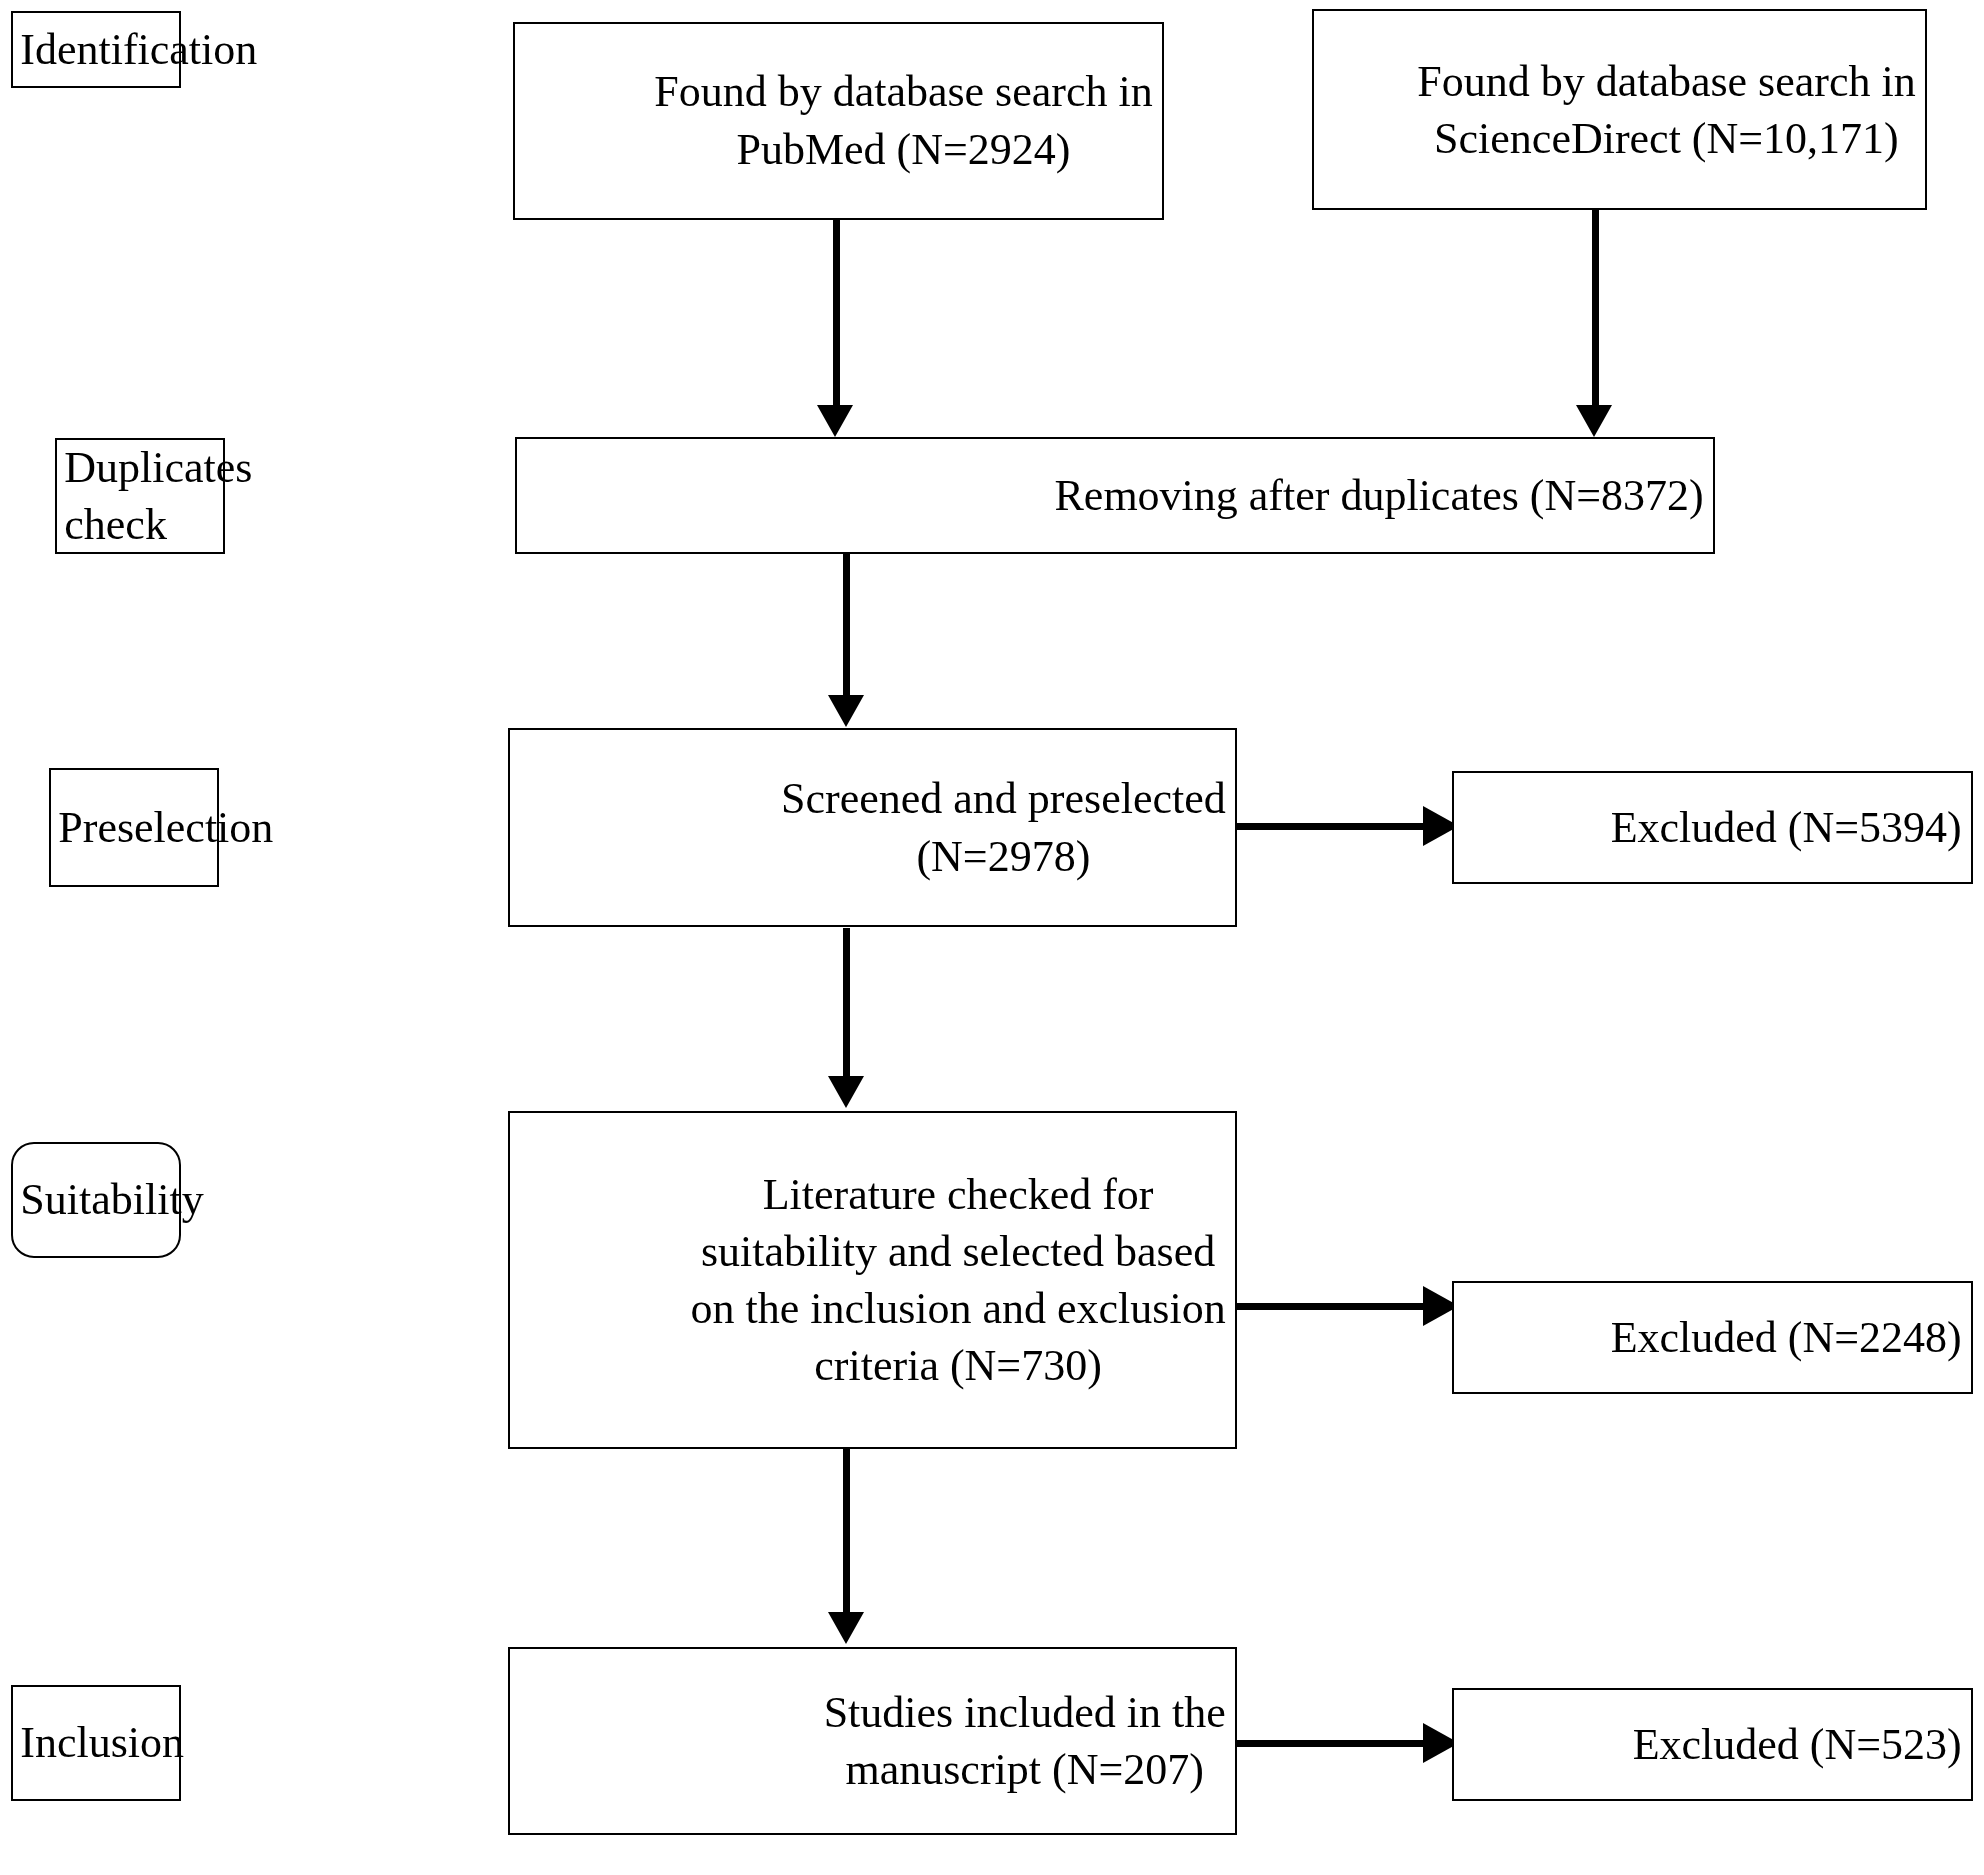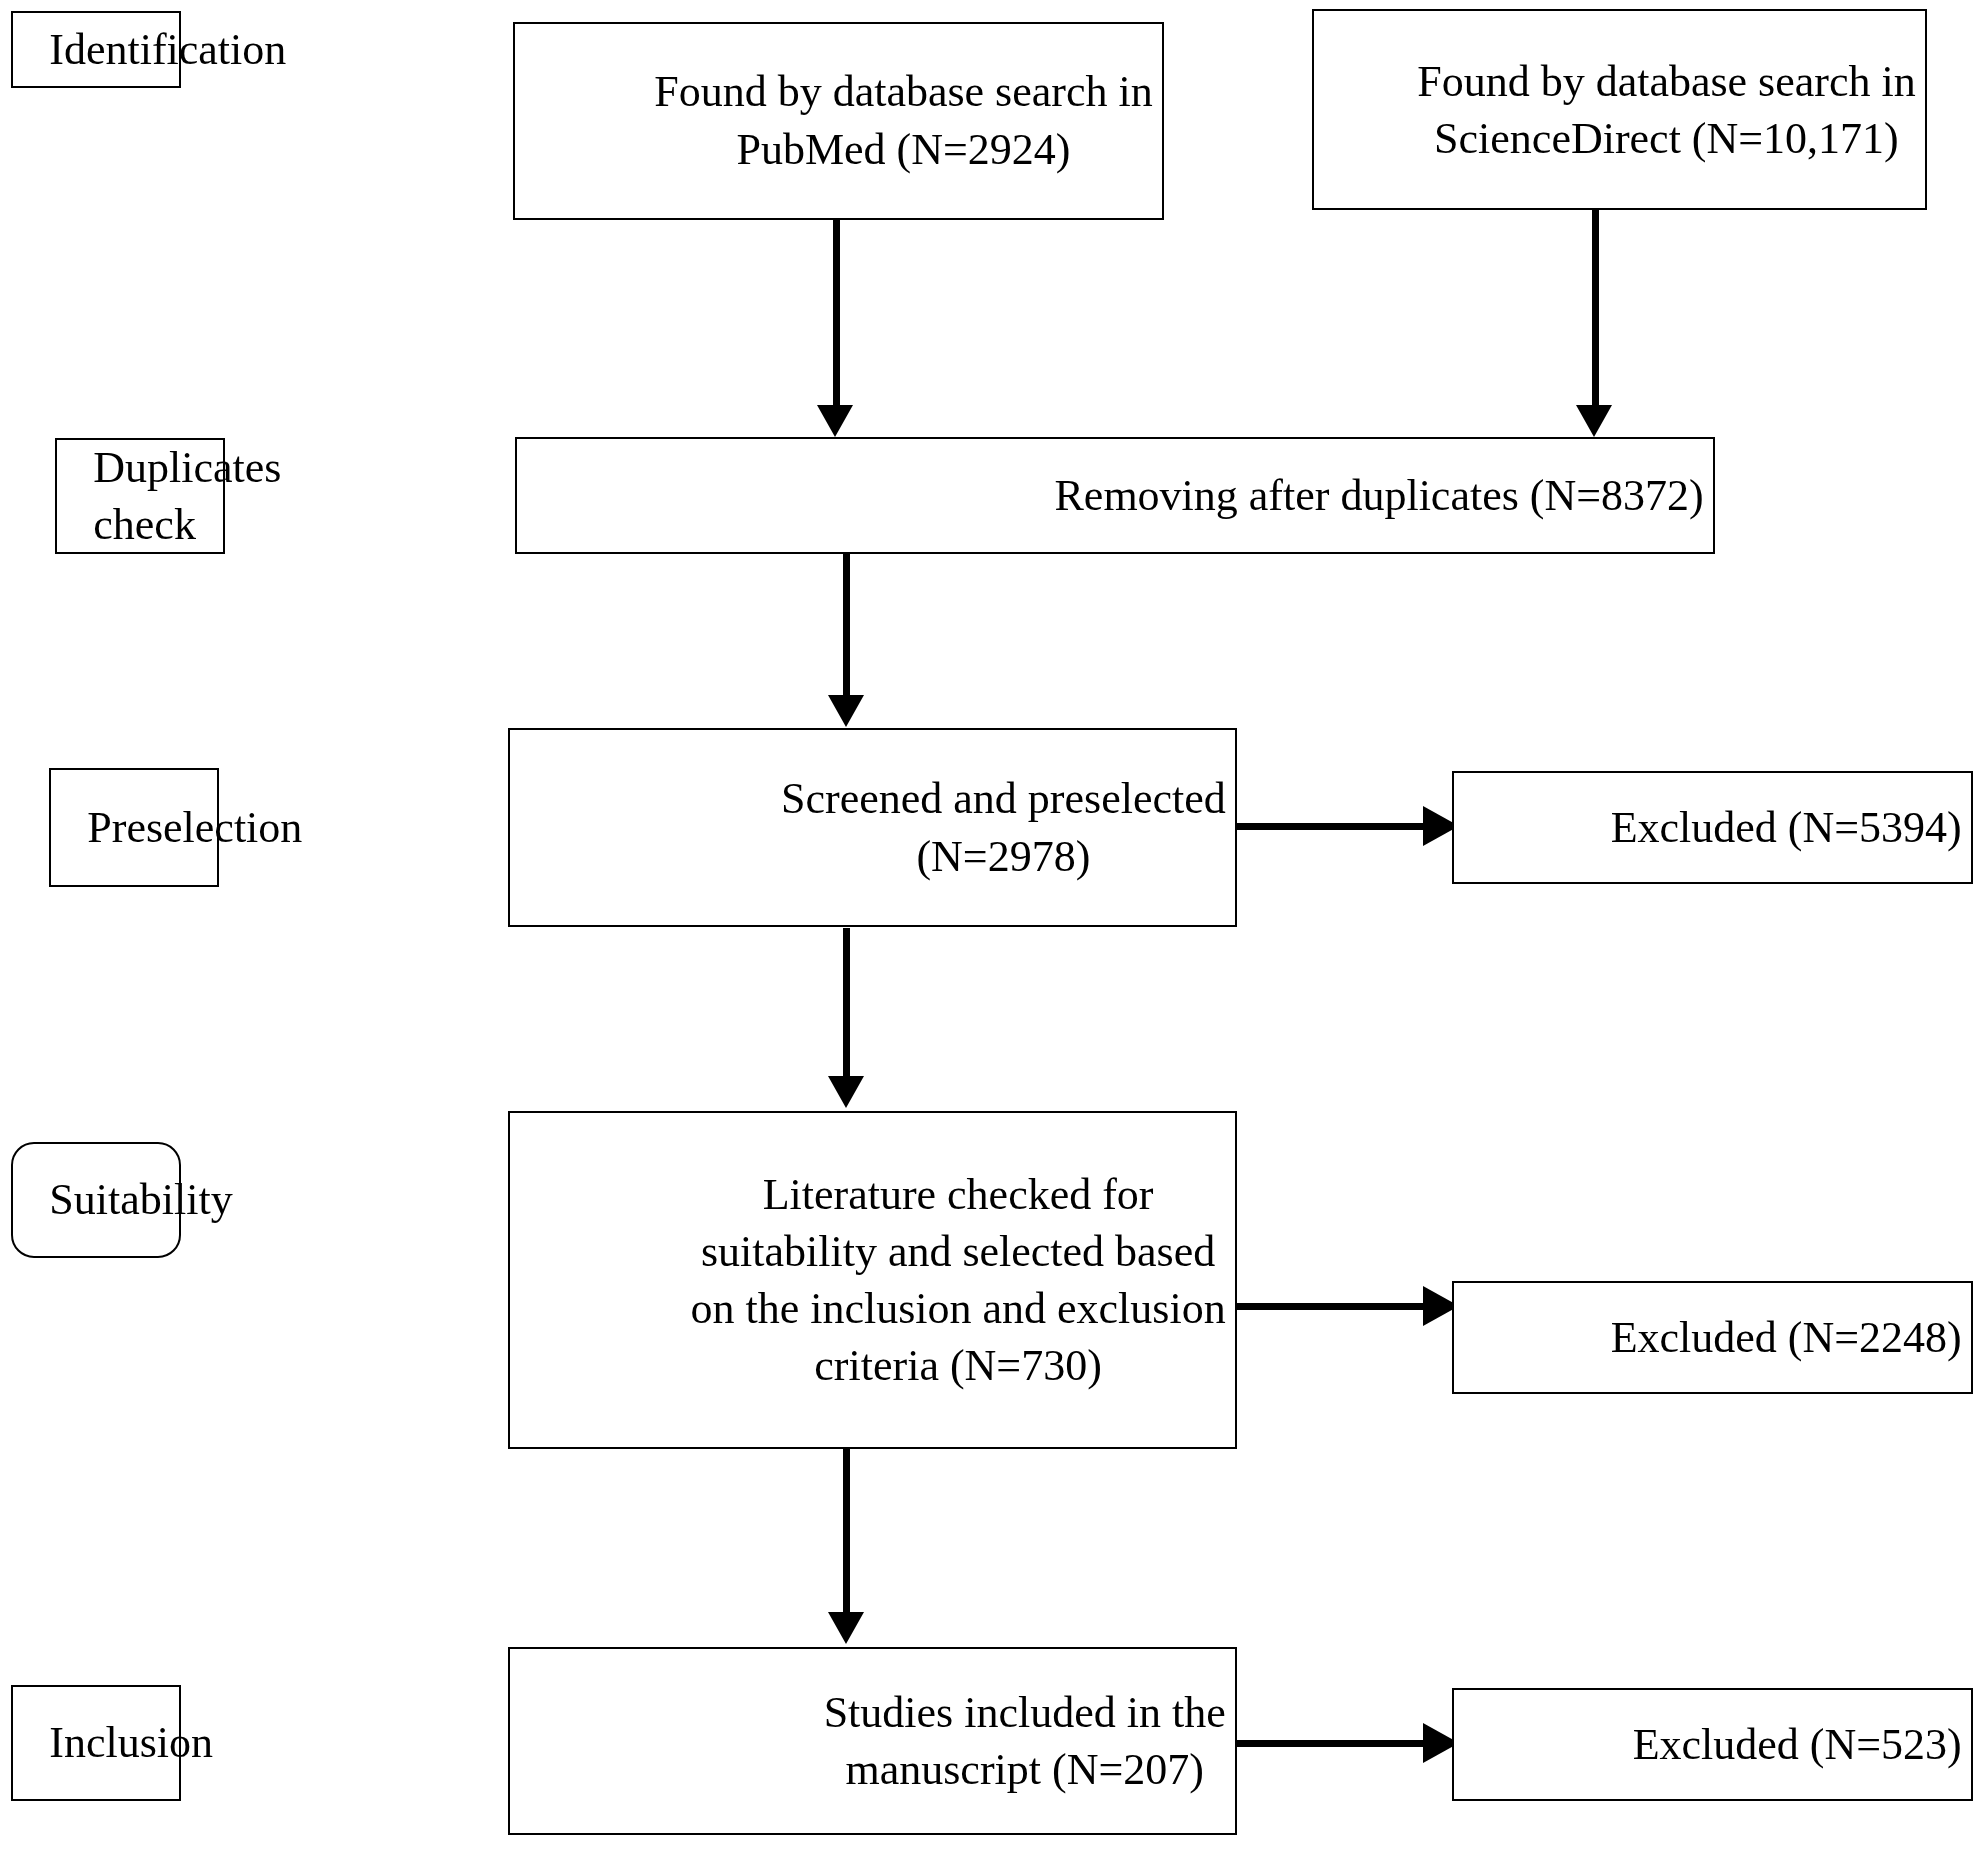--- a/index.html
+++ b/index.html
@@ -34,21 +34,21 @@
     display: block;
     padding: 0 9.3px;
     white-space: pre-line;
   }
 
   
   .stage-label {
     justify-content: flex-start;
   }
   .stage-label .txt {
-    padding-left: 36px;
+    padding-left: 7px;
     text-align: left;
   }
 
   
   .fs-lg  { font-size: 44px; }
 
   
   .vline, .hline {
     position: absolute;
     background: #000000;

